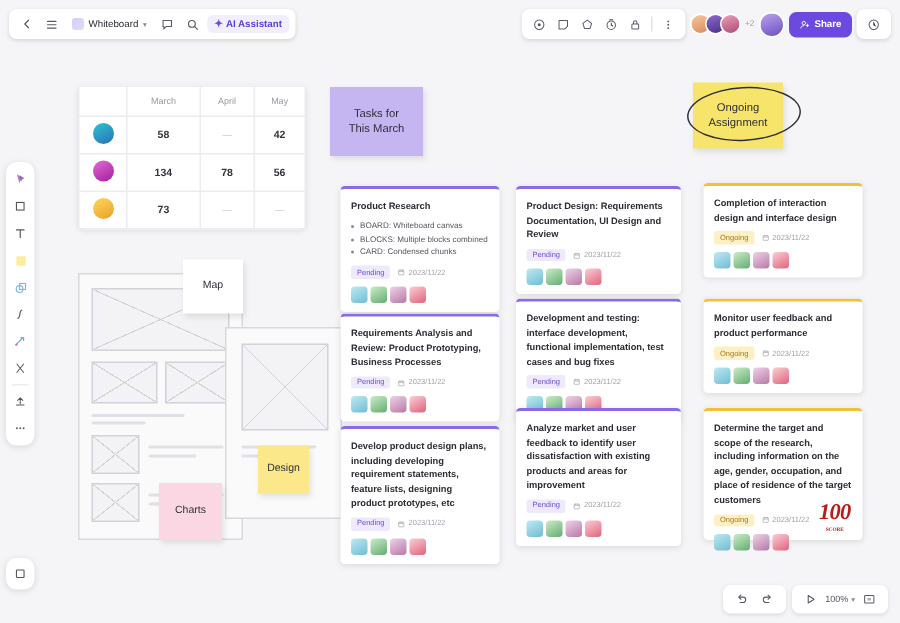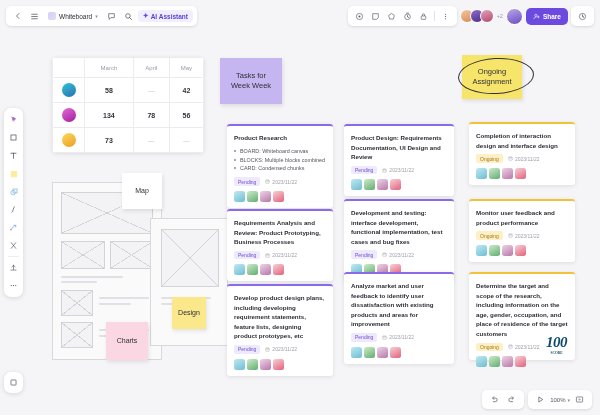--- a/index.html
+++ b/index.html
@@ -183,21 +183,21 @@
   .cav-row { display: flex; align-items: center; gap: 2px; }
   .cav {
     width: 11px; height: 11px; border-radius: 2.5px; flex: none;
   }
   .cav.c0 { background: linear-gradient(150deg,#bfeaf0,#6fbcd4); }
   .cav.c1 { background: linear-gradient(150deg,#cdebc8,#62ad72); }
   .cav.c2 { background: linear-gradient(150deg,#efd3e6,#b778a8); }
   .cav.c3 { background: linear-gradient(150deg,#f9cfd6,#e0637c); }
   .stamp {
     position: absolute; right: 8px; bottom: 5px;
-    color: #0c4a6e; font-size: 15px; font-weight: bold;
+    color: #b91c1c; font-size: 15px; font-weight: bold;
     font-style: italic; letter-spacing: -.5px;
     font-family: "Liberation Serif", serif;
   }
   .stamp small { display: block; font-size: 3.5px; letter-spacing: 0; text-align: center; font-style: normal; }
 
   
   .bottombar {
     position: absolute; right: 8px; bottom: 6px;
     display: flex; align-items: center; gap: 4px;
   }
@@ -430,21 +430,21 @@
   <div class="wf wf-b">
     <div class="box" style="left:10px;top:10px;width:58px;height:58px;"></div>
     <div class="line" style="left:10px;top:78px;width:50px;"></div>
     <div class="line" style="left:10px;top:84px;width:28px;"></div>
   </div>
 
   <div class="sticky note-map">Map</div>
   <div class="sticky note-design">Design</div>
   <div class="sticky note-charts">Charts</div>
   <div class="sticky note-tasks" style="white-space:pre-line">Tasks for
-Week Week</div>
+This March</div>
   <div class="sticky note-ongoing" style="white-space:pre-line">Ongoing
 Assignment</div>
   <div class="ellipse-mark"></div>
 
   <div class="card purple" style="left:227px;top:124px;width:106px;">
     <div class="card-title">Product Research</div>
     <ul class="bullets">
       <li>BOARD: Whiteboard canvas</li>
       <li>BLOCKS: Multiple blocks combined</li>
       <li>CARD: Condensed chunks</li>

